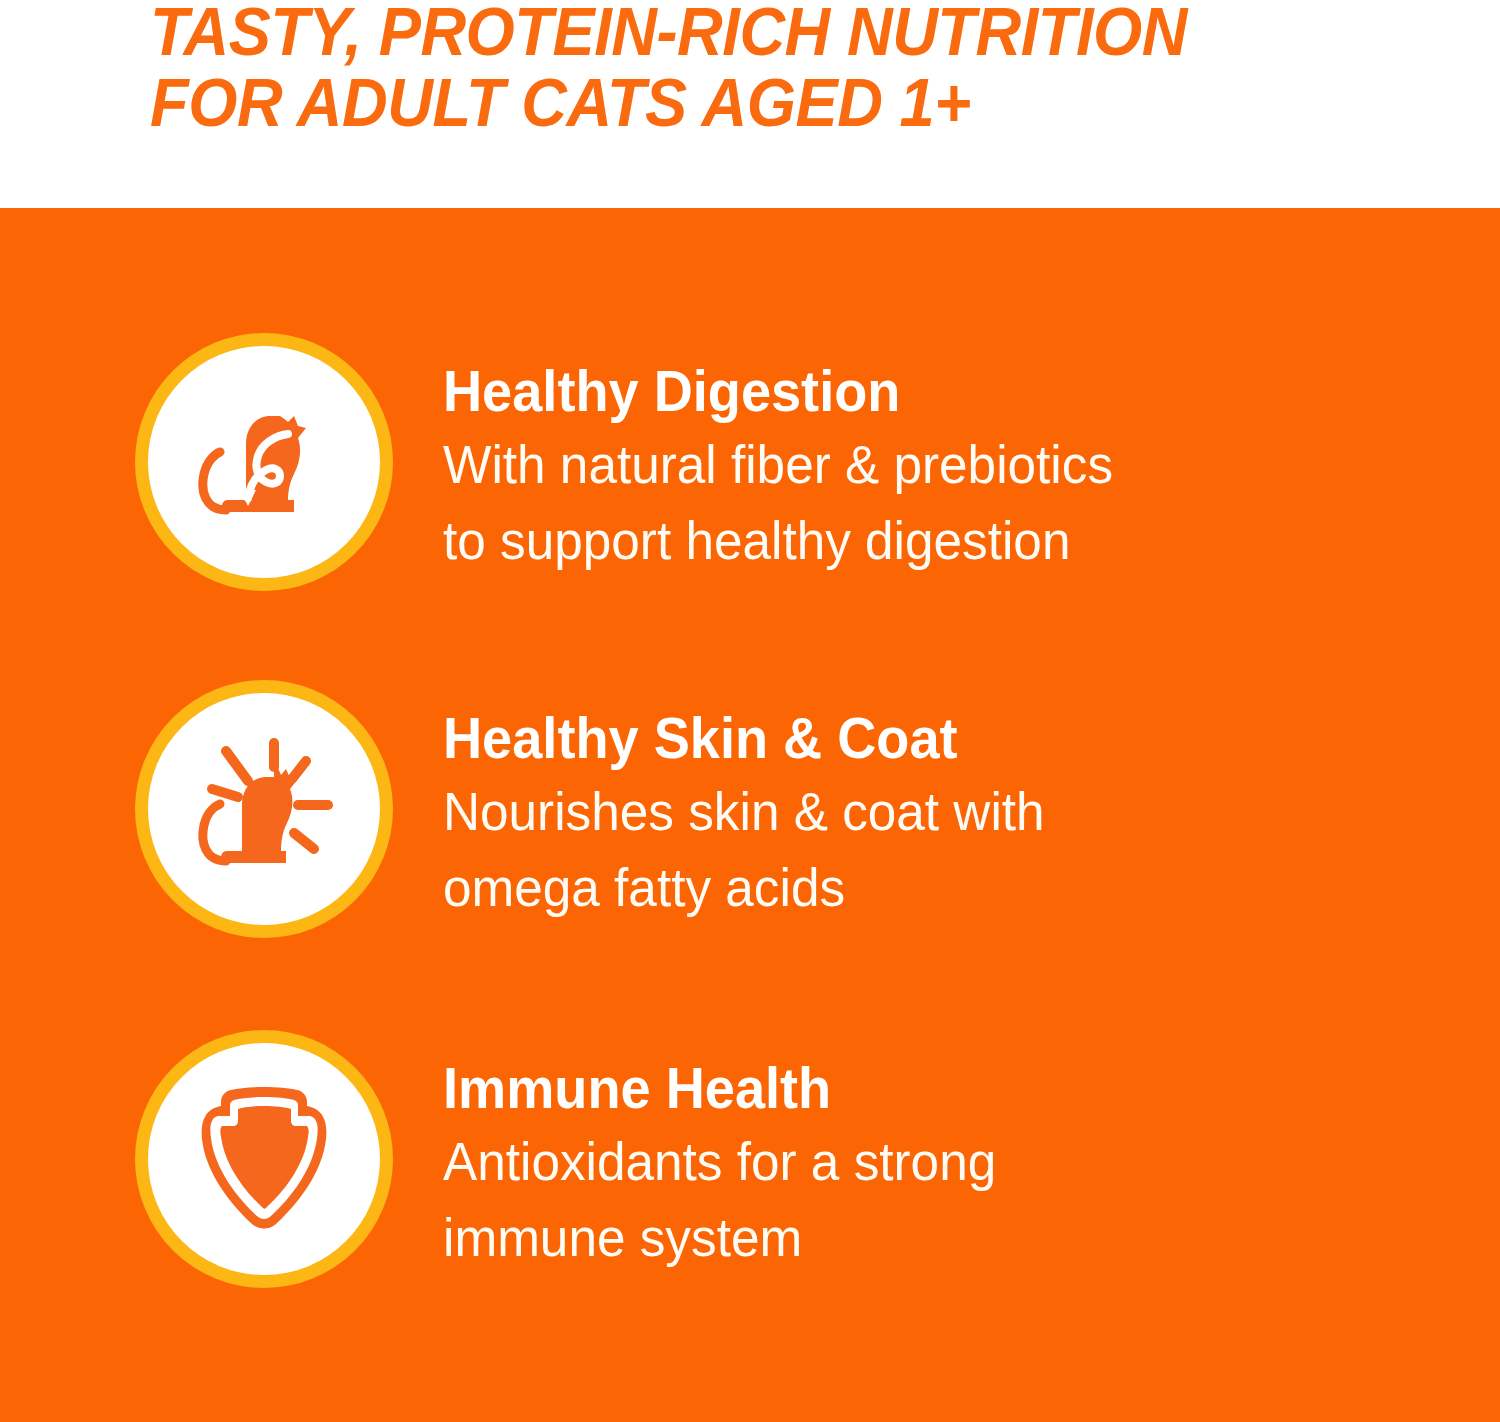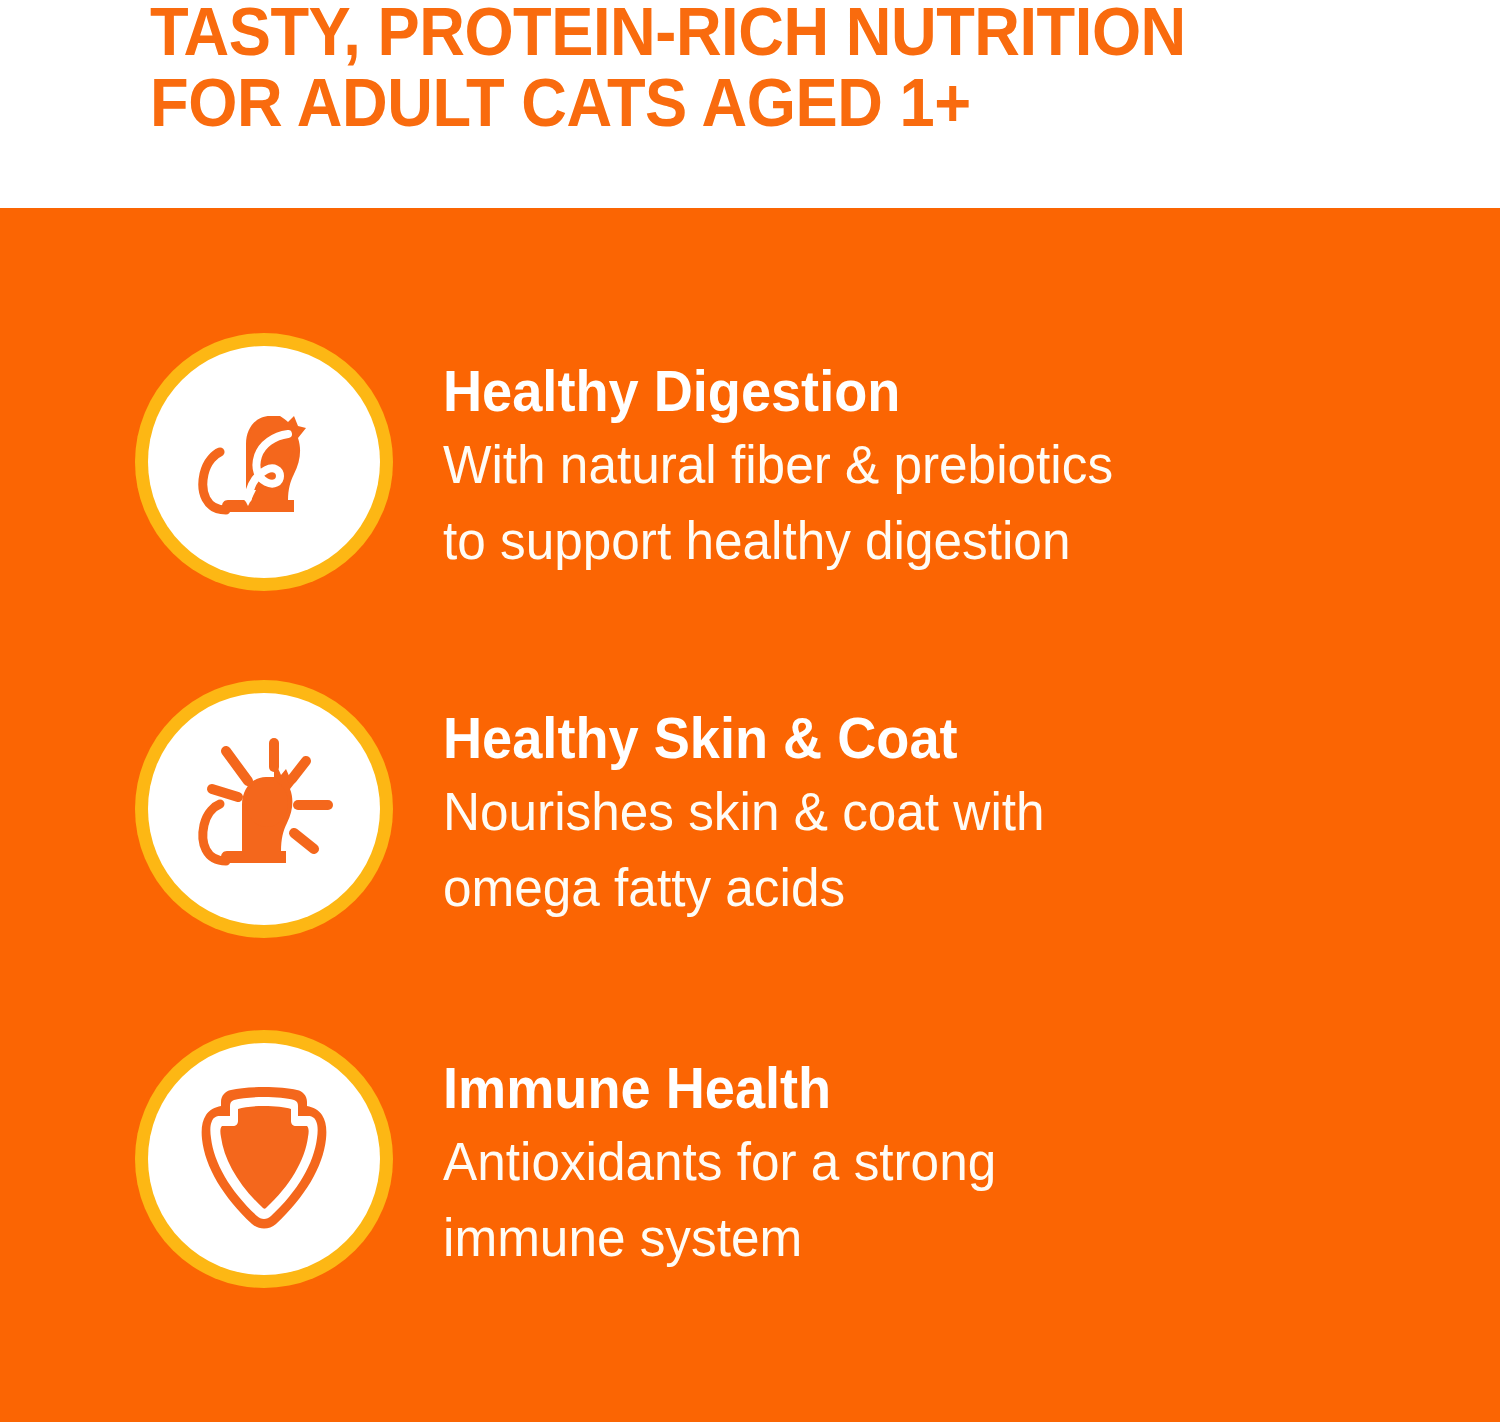--- a/index.html
+++ b/index.html
@@ -17,20 +17,21 @@
 
   
   .header-band {
     position: absolute;
     left: 0;
     top: 0;
     width: 1500px;
     height: 208px;
     background: #ffffff;
     box-sizing: border-box;
+    font-style: italic;
   }
   .header-title {
     position: absolute;
     left: 150px;
     top: -4px;
     width: 1300px;
     color: #F96B0E;
     font-family: "Liberation Sans Narrow", "Liberation Sans", sans-serif;
     font-weight: bold;
     font-size: 68px;

